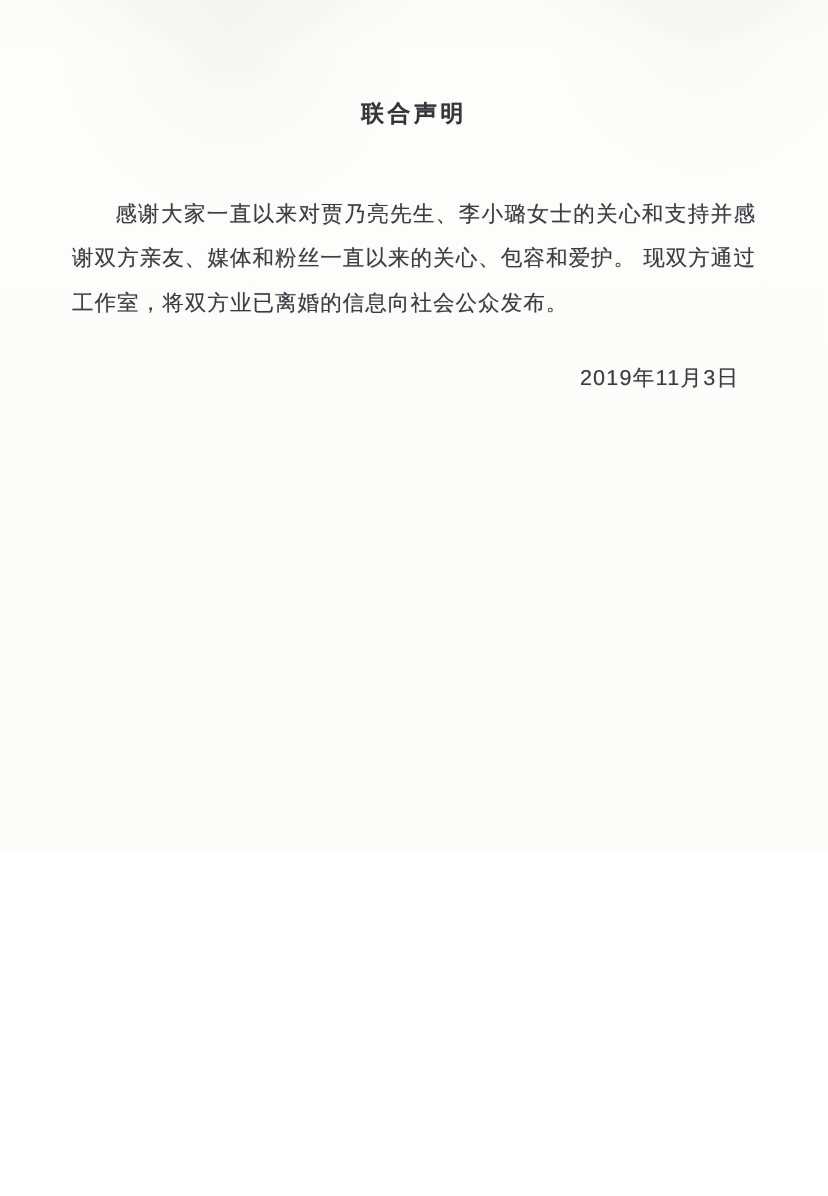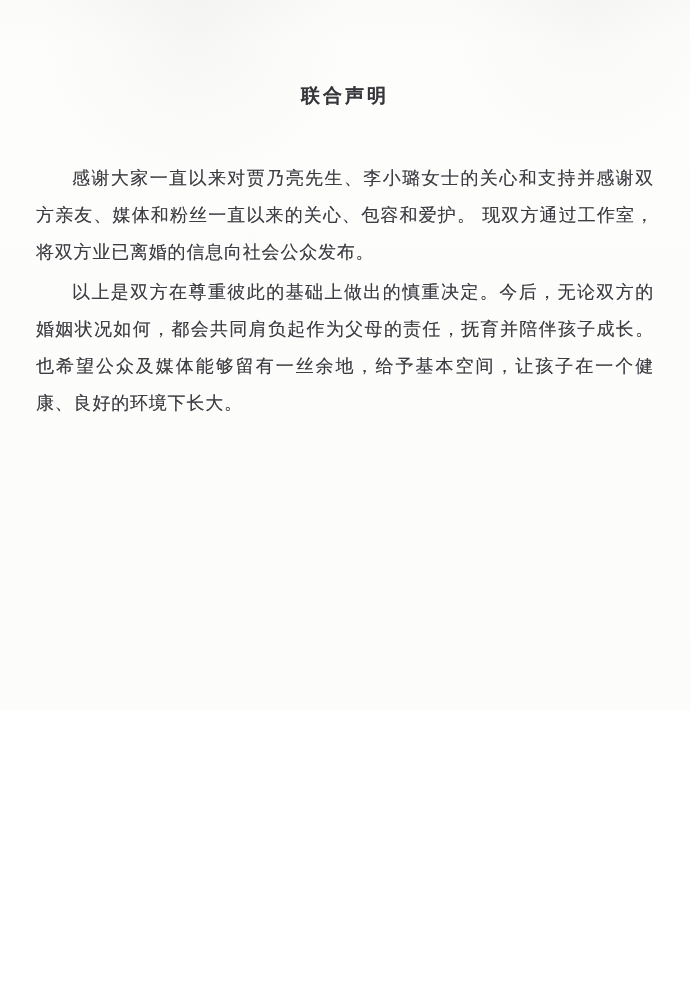--- a/index.html
+++ b/index.html
@@ -24,21 +24,21 @@
     font-size: 19px;
     font-weight: bold;
     letter-spacing: 3px;
     color: #35353a;
     line-height: 24px;
     text-shadow: 0 0 0.6px rgba(60,60,70,0.55);
   }
 
   .doc-body {
     margin-top: 52px;
-    padding: 0 36px;
+    padding: 0 60px;
   }
 
   .doc-body p {
     font-size: 18px;
     line-height: 37px;
     color: #3c3c42;
     text-align: justify;
     text-indent: 2em;
     letter-spacing: 0.8px;
     margin-bottom: 3px;
@@ -89,23 +89,23 @@
 </style>
 </head>
 <body>
 
 <div class="page">
 
   <div class="doc-title">联合声明</div>
 
   <div class="doc-body">
     <p>感谢大家一直以来对贾乃亮先生、李小璐女士的关心和支持并感谢双方亲友、媒体和粉丝一直以来的关心、包容和爱护。 现双方通过工作室，将双方业已离婚的信息向社会公众发布。</p>
-    <p>以上是双方在尊重彼此的基础上做出的慎重决定。今后，无论双方的婚姻状况如何，都会共同肩负起作为父母的责任，抚育并陪伴孩子成长。也希望公众及媒体能够留有一丝余地，给予基本空间，让孩子在一个健康、良好的环境下长大。</p>
   </div>
 
+  <div class="doc-date">2019年11月3日</div>
 
   <div class="stamp stamp-left">
     <svg viewBox="0 0 200 200">
       <defs>
         <path id="arcL" d="M 40.2 127.9 A 66 66 0 1 1 159.8 127.9" fill="none"></path>
         <path id="numL" d="M 52.9 122 A 52 52 0 0 0 147.1 122" fill="none"></path>
       </defs>
       <circle cx="100" cy="100" r="88" fill="none" stroke-width="5" stroke="#e68d7d"></circle>
       <polygon points="100,67 108.8,90.9 134.2,91.9 114.3,107.6 121.2,132.1 100,118 78.8,132.1 85.7,107.6 65.8,91.9 91.2,90.9" transform="rotate(-8 100 103)" fill="#e68d7d"></polygon>
       <text class="arc-text" fill="#e68d7d">

